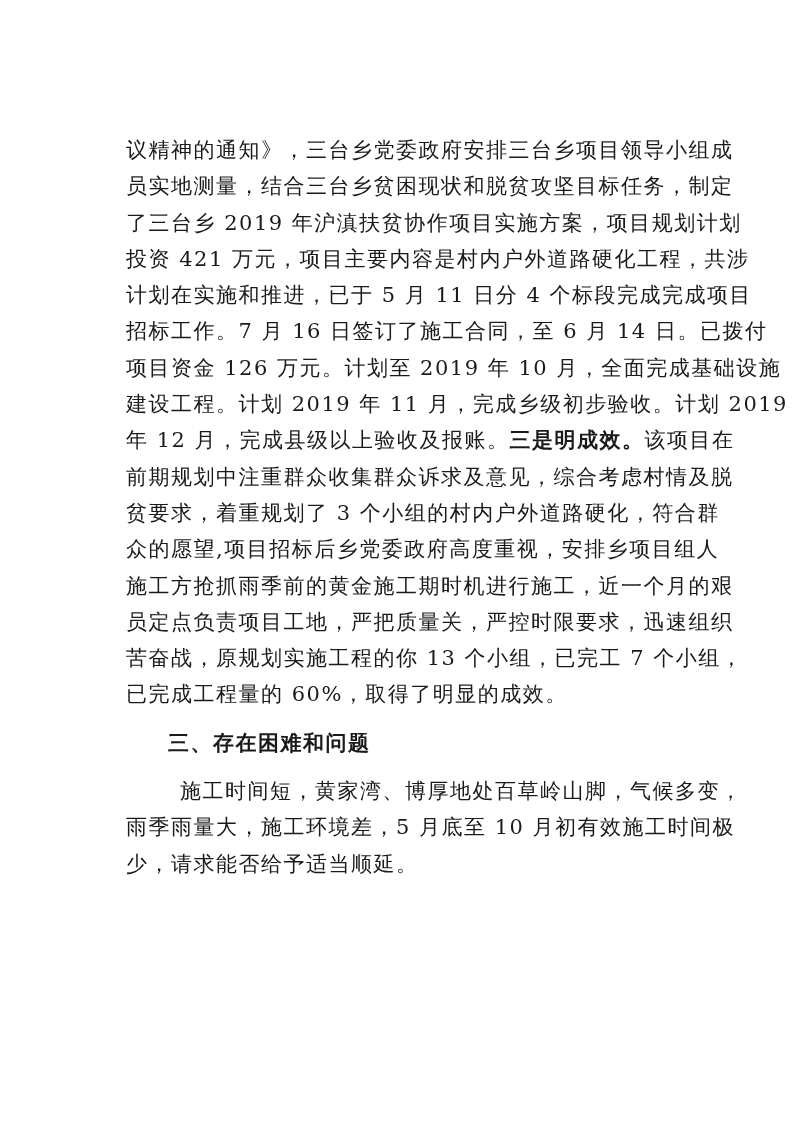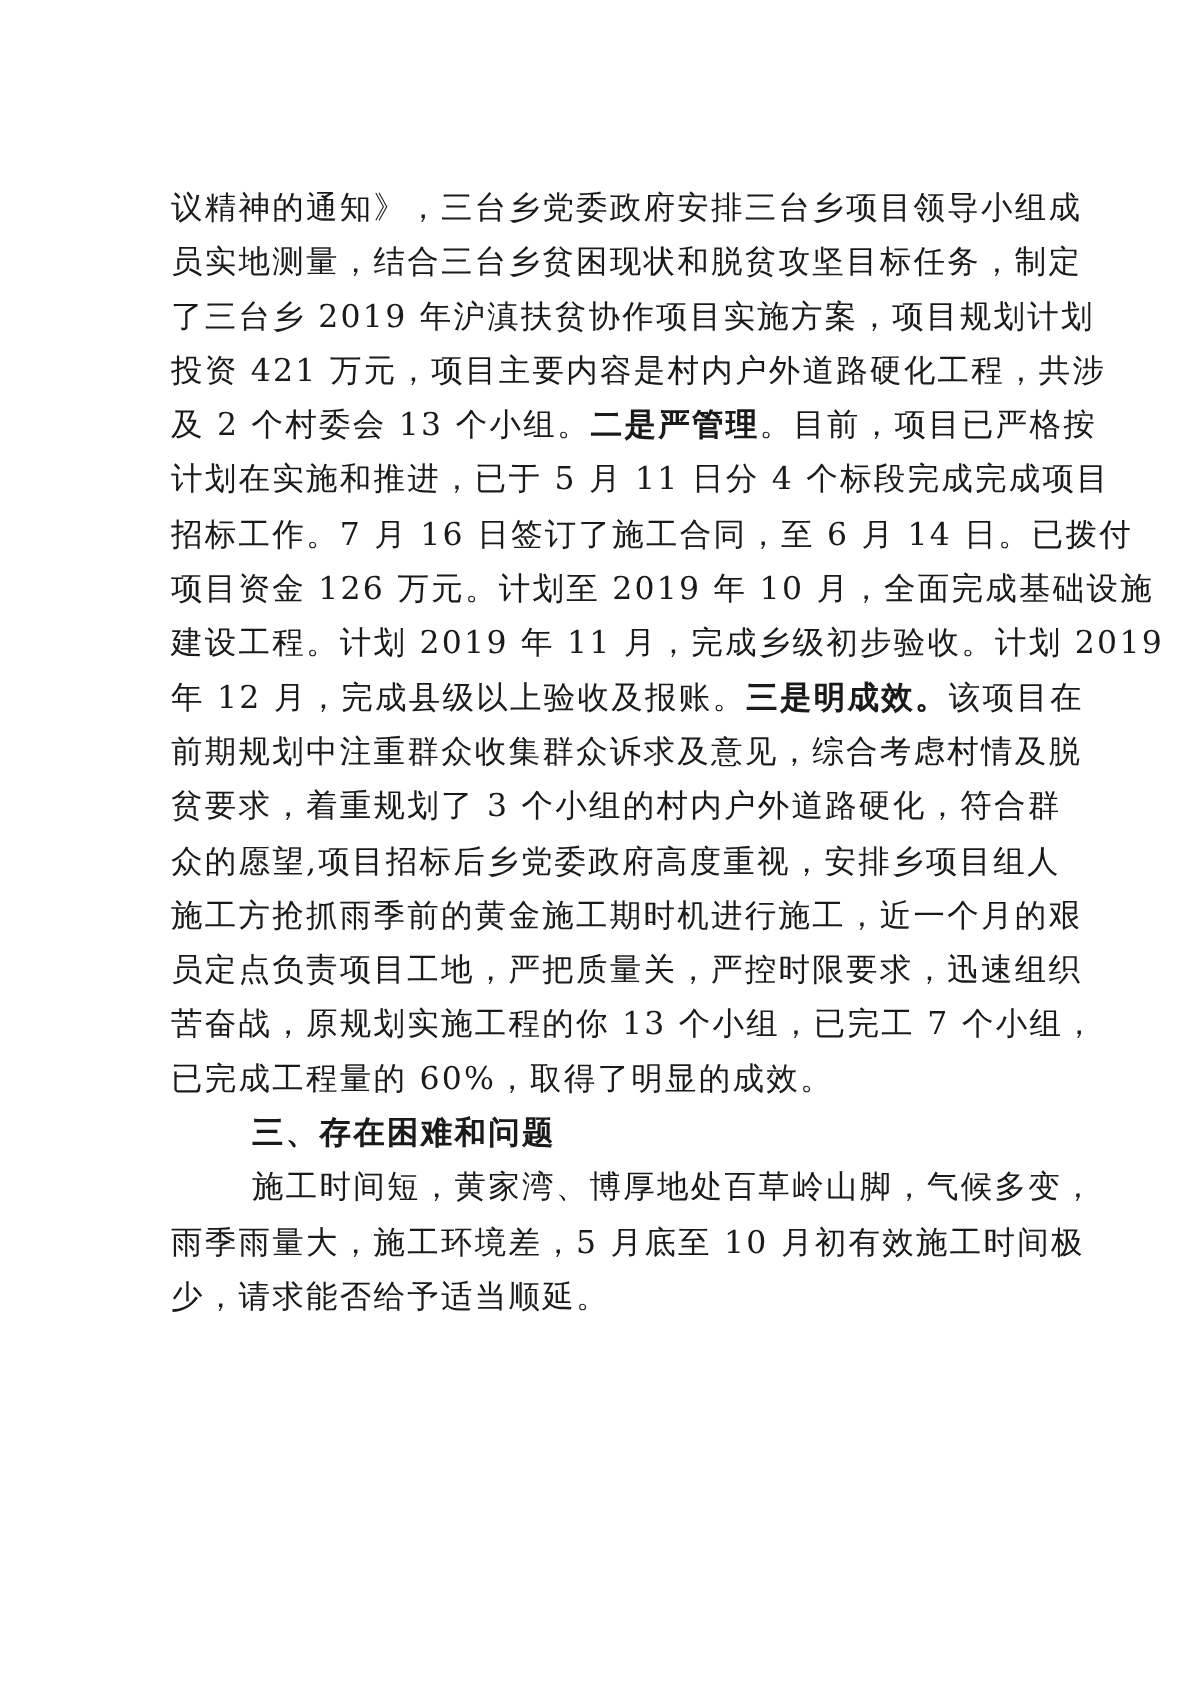--- a/index.html
+++ b/index.html
@@ -4,36 +4,35 @@
 <style>
   html, body { margin: 0; padding: 0; background: #ffffff; }
   body { width: 793px; height: 1122px; position: relative; overflow: hidden; }
   .page {
     position: absolute; left: 114px; top: 120px; width: 566px;
     font-family: "DejaVu Serif", "Liberation Serif", serif;
     font-size: 21px; line-height: 36.3px; color: #1a1a1a;
     text-align: justify; text-justify: inter-character;
     letter-spacing: 1.5px;
   }
-  .para { margin: 0; }
+  .para { margin: 12px; }
   .line { display: block; white-space: nowrap; text-align-last: justify; text-align: justify; }
   .line.last { text-align-last: left; }
   .bold { font-weight: bold; font-family: "DejaVu Sans", "Liberation Sans", sans-serif; }
   .heading { font-weight: bold; font-family: "DejaVu Sans", "Liberation Sans", sans-serif; padding-left: 54px; }
 </style>
 </head>
 <body>
 
 <div class="page">
   <div class="para">
     <span class="line">议精神的通知》，三台乡党委政府安排三台乡项目领导小组成</span>
     <span class="line">员实地测量，结合三台乡贫困现状和脱贫攻坚目标任务，制定</span>
     <span class="line">了三台乡 2019 年沪滇扶贫协作项目实施方案，项目规划计划</span>
     <span class="line">投资 421 万元，项目主要内容是村内户外道路硬化工程，共涉</span>
-    <span class="line"><span>及 2 个村委会 13 个小组。</span><span class="bold">二是严管理</span><span>。目前，项目已严格按</span></span>
     <span class="line">计划在实施和推进，已于 5 月 11 日分 4 个标段完成完成项目</span>
     <span class="line">招标工作。7 月 16 日签订了施工合同，至 6 月 14 日。已拨付</span>
     <span class="line">项目资金 126 万元。计划至 2019 年 10 月，全面完成基础设施</span>
     <span class="line">建设工程。计划 2019 年 11 月，完成乡级初步验收。计划 2019</span>
     <span class="line"><span>年 12 月，完成县级以上验收及报账。</span><span class="bold">三是明成效。</span><span>该项目在</span></span>
     <span class="line">前期规划中注重群众收集群众诉求及意见，综合考虑村情及脱</span>
     <span class="line">贫要求，着重规划了 3 个小组的村内户外道路硬化，符合群</span>
     <span class="line">众的愿望,项目招标后乡党委政府高度重视，安排乡项目组人</span>
     <span class="line">施工方抢抓雨季前的黄金施工期时机进行施工，近一个月的艰</span>
     <span class="line">员定点负责项目工地，严把质量关，严控时限要求，迅速组织</span>

